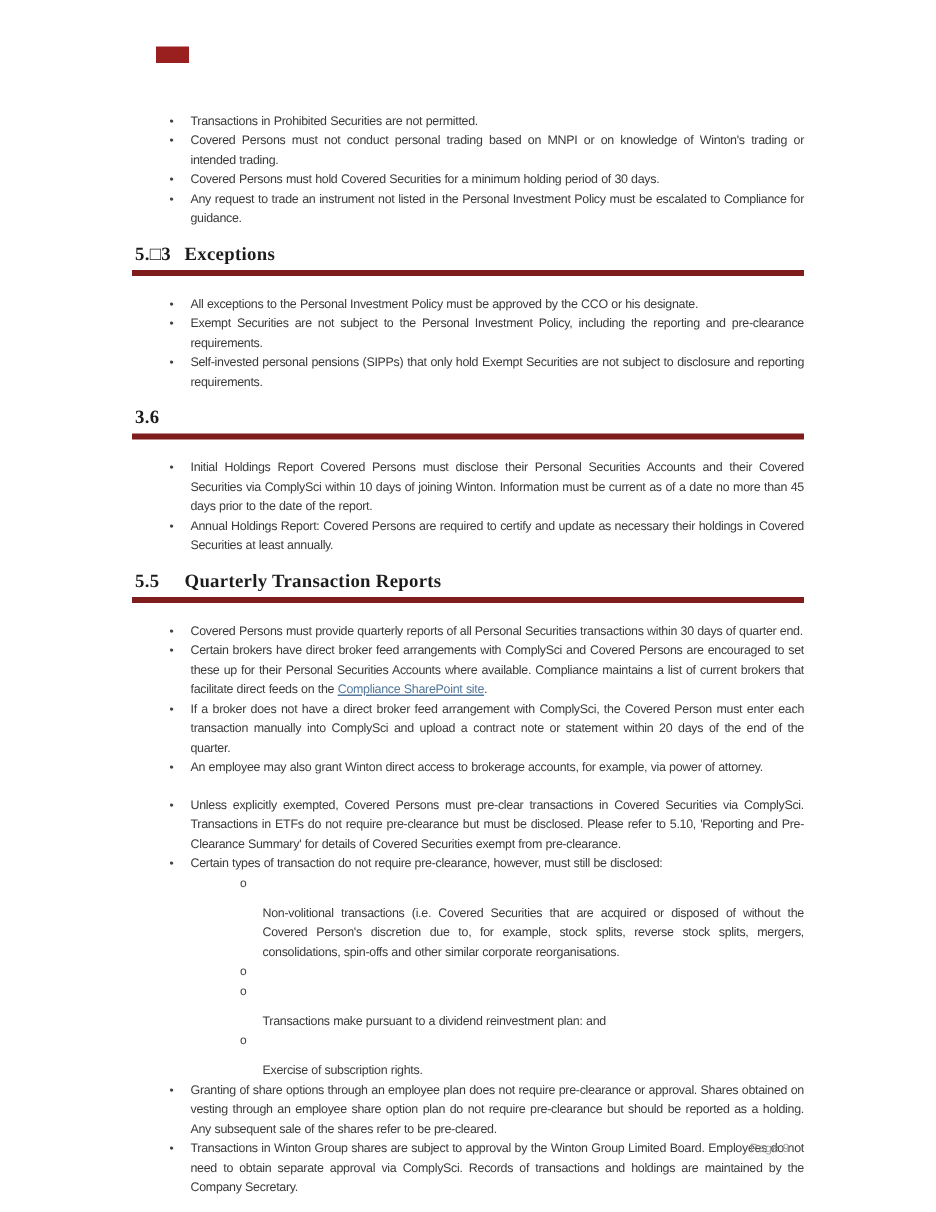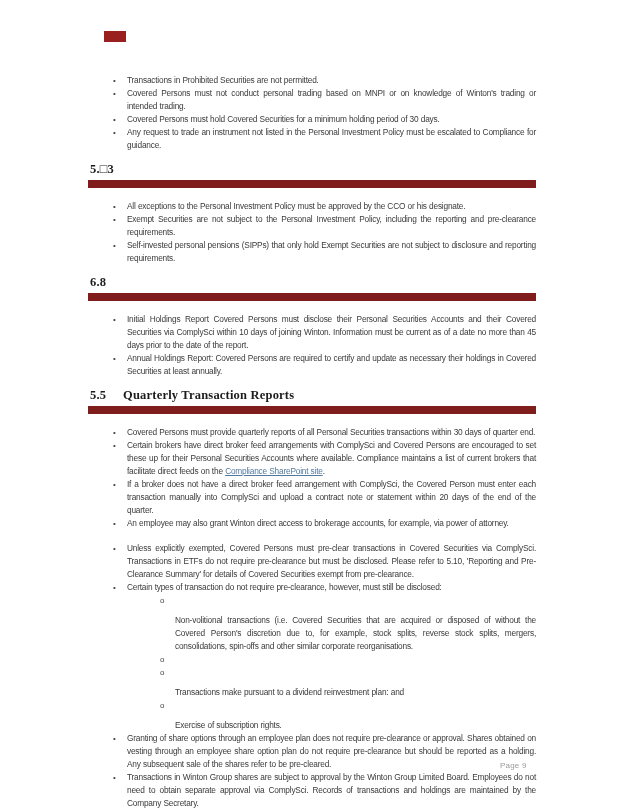--- a/index.html
+++ b/index.html
@@ -19,21 +19,21 @@
   }
   .content {
     position: absolute;
     left: 88px; top: 62px;
     width: 448px;
   }
   .heading {
     display: flex;
     margin-top: 10px;
     padding: 0 0 3px 2px;
-    border-bottom: 8px solid #7f1d1d;
+    border-bottom: 4px solid #7f1d1d;
     font-family: "Liberation Serif", serif;
     font-weight: bold;
     font-size: 12.5px;
     line-height: 15px;
     color: #1c1c1c;
     letter-spacing: 0.2px;
   }
   .h-num { flex: 0 0 33px; }
   .h-title { flex: 1; }
   .b-list { margin-top: 12px; }
@@ -101,20 +101,21 @@
         </div>
         <div class="b-row">
           <span class="b-marker">•</span>
           <div class="b-body">
             <div class="b-text">Any request to trade an instrument not listed in the Personal Investment Policy must be escalated to Compliance for guidance.</div>
           </div>
         </div>
       </div>
       <div class="heading">
         <span class="h-num">5.□3</span>
+        <span class="h-title">Exceptions</span>
       </div>
       <div class="b-list">
         <div class="b-row">
           <span class="b-marker">•</span>
           <div class="b-body">
             <div class="b-text">All exceptions to the Personal Investment Policy must be approved by the CCO or his designate.</div>
           </div>
         </div>
         <div class="b-row">
           <span class="b-marker">•</span>
@@ -123,21 +124,21 @@
           </div>
         </div>
         <div class="b-row">
           <span class="b-marker">•</span>
           <div class="b-body">
             <div class="b-text">Self-invested personal pensions (SIPPs) that only hold Exempt Securities are not subject to disclosure and reporting requirements.</div>
           </div>
         </div>
       </div>
       <div class="heading">
-        <span class="h-num">6.8</span>
+        <span class="h-num">3.6</span>
       </div>
       <div class="b-list">
         <div class="b-row">
           <span class="b-marker">•</span>
           <div class="b-body">
             <div class="b-text">Initial Holdings Report Covered Persons must disclose their Personal Securities Accounts and their Covered Securities via ComplySci within 10 days of joining Winton. Information must be current as of a date no more than 45 days prior to the date of the report.</div>
           </div>
         </div>
         <div class="b-row">
           <span class="b-marker">•</span>

